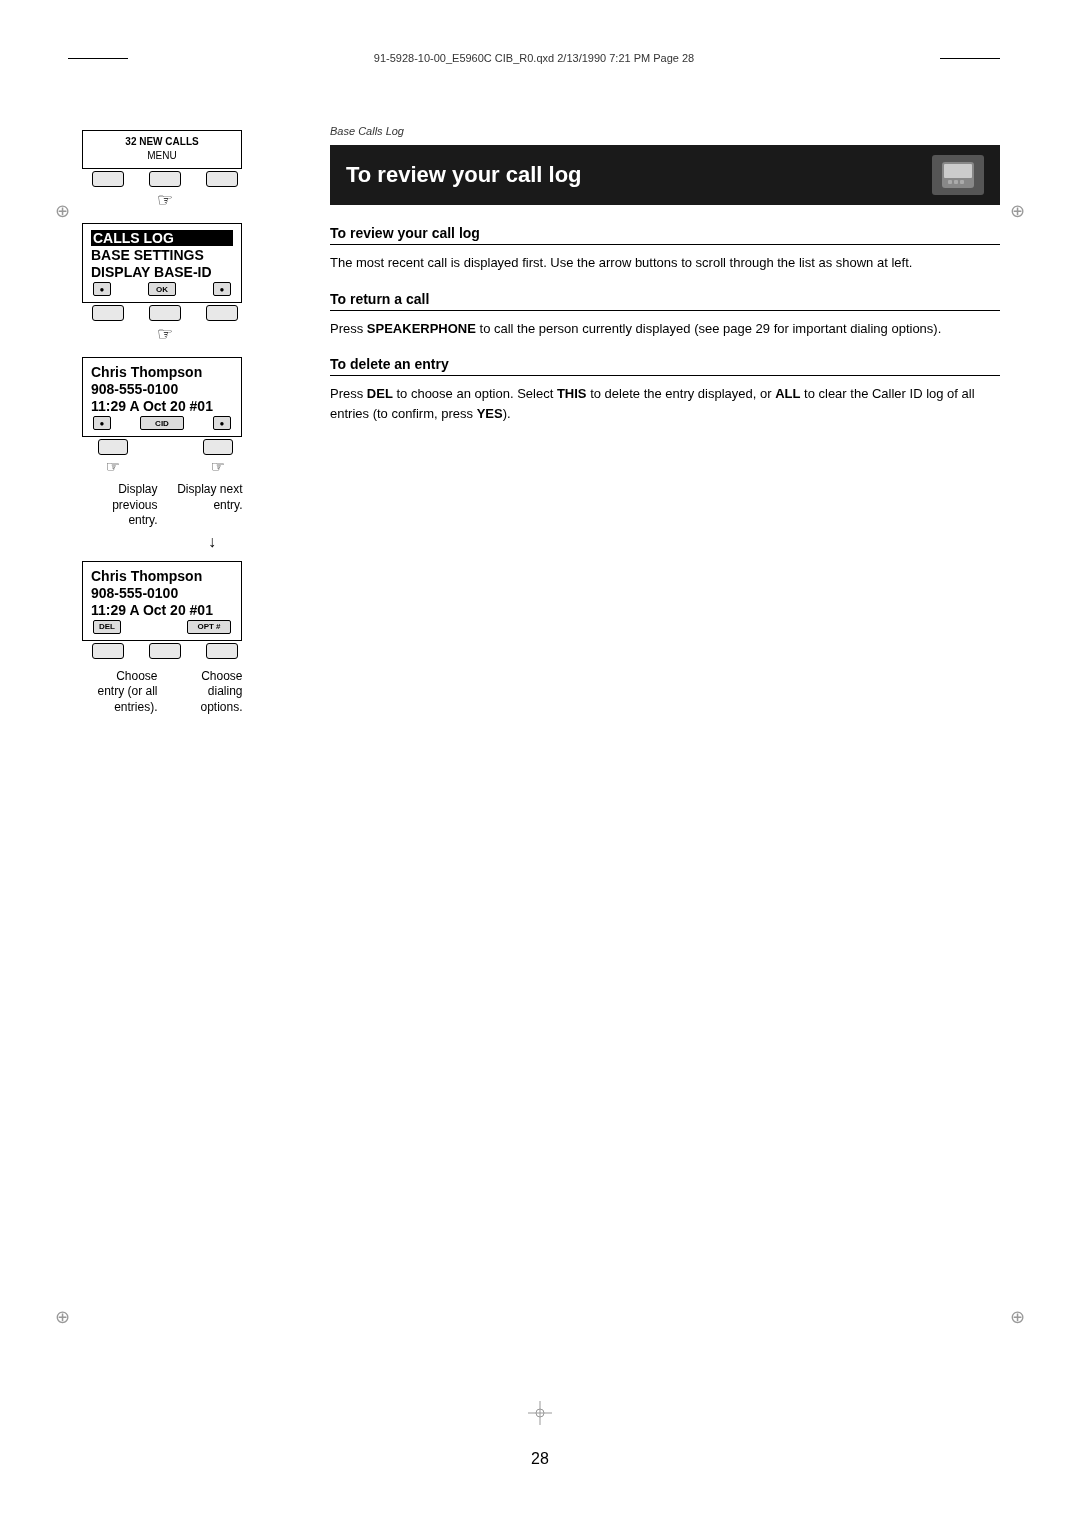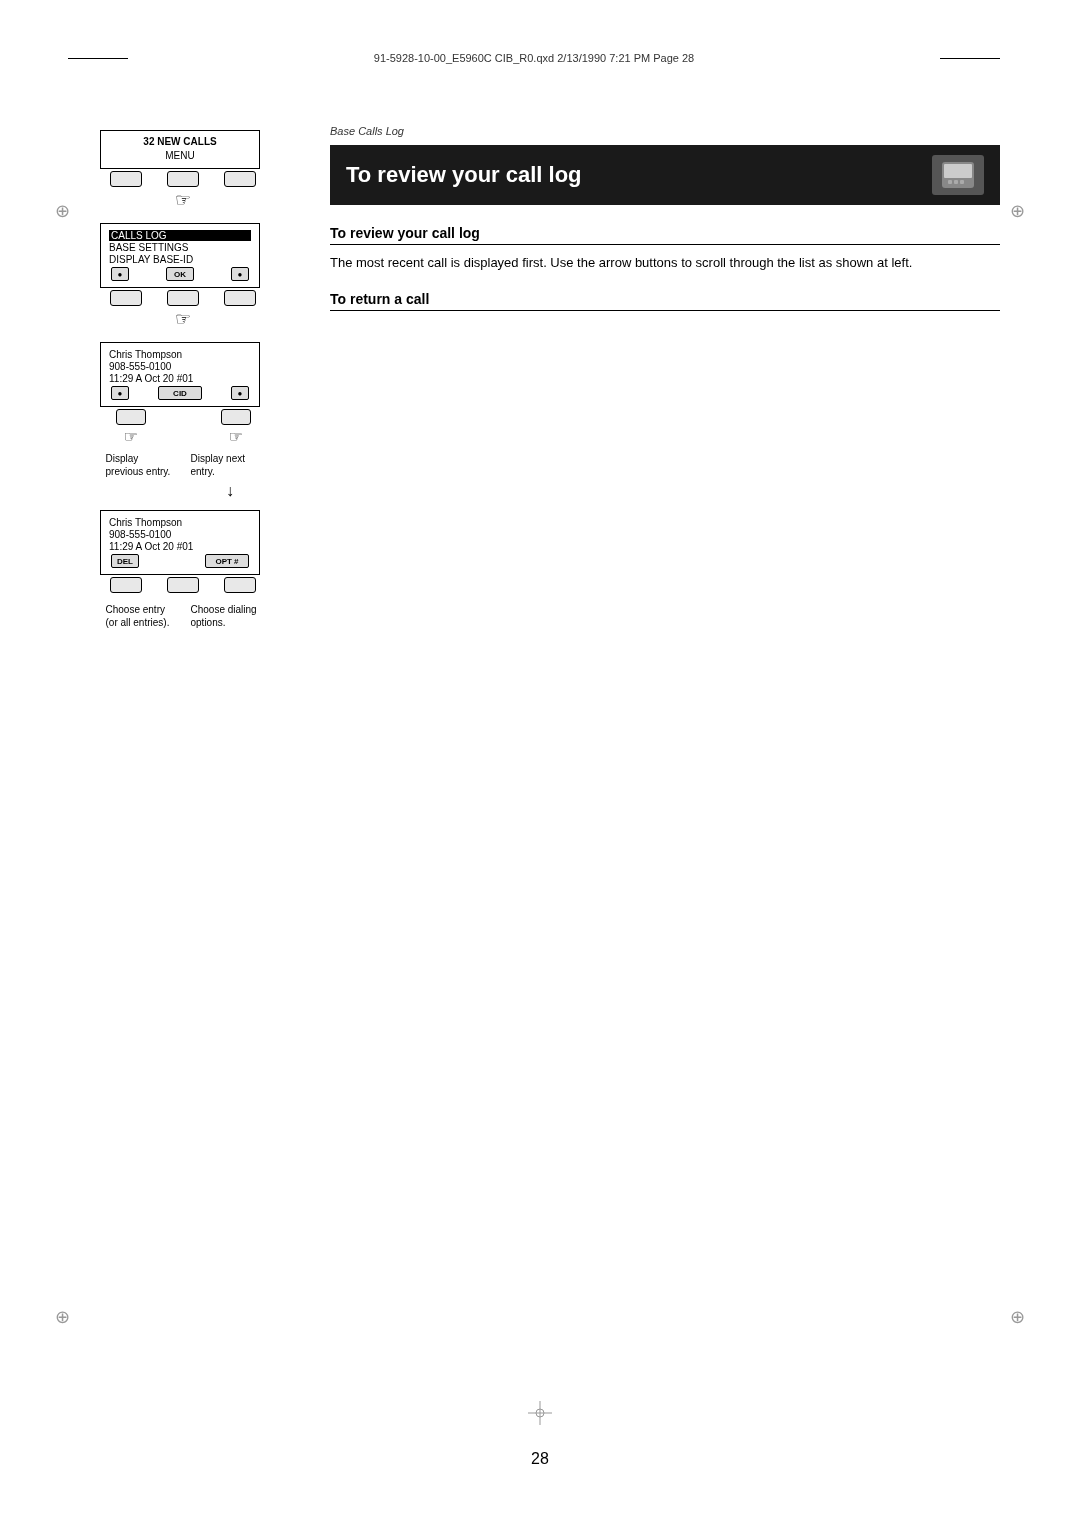--- a/index.html
+++ b/index.html
@@ -38,21 +38,21 @@
     .page-meta-line-right {
       width: 60px;
       height: 1px;
       background: #000;
     }
 
     
     .left-column {
       position: absolute;
       top: 130px;
-      left: 90px;
+      left: 72px;
       width: 220px;
     }
 
     
     .device-screen {
       border: 1.5px solid #000;
       background: #fff;
       padding: 5px 8px;
       margin-bottom: 2px;
       font-size: 10px;
@@ -64,22 +64,23 @@
       font-size: 10px;
       text-align: center;
       margin-bottom: 3px;
     }
     .device-screen-menu {
       font-size: 10px;
       text-align: center;
       margin-bottom: 2px;
     }
     .device-screen-row {
-      font-size: 10px;
+      font-size: 14px;
       margin: 1px 0;
+      font-weight: bold;
     }
     .device-screen-row.selected {
       background: #000;
       color: #fff;
       padding: 0 2px;
     }
 
     
     .softkey-row {
       display: flex;
@@ -118,22 +119,22 @@
 
     
     .caption-row {
       display: flex;
       justify-content: space-around;
       width: 170px;
       margin-left: 8px;
       margin-top: 4px;
     }
     .caption-text {
-      font-size: 10px;
-      text-align: left;
+      font-size: 12px;
+      text-align: right;
       width: 70px;
       line-height: 1.3;
     }
 
     
     .right-column {
       position: absolute;
       top: 125px;
       left: 330px;
       right: 80px;
@@ -361,22 +362,27 @@
     </div>
   </div>
 
   <div class="section-block">
     <div class="section-heading">To review your call log</div>
     <p class="body-text">The most recent call is displayed first. Use the arrow buttons to scroll through the list as shown at left.</p>
   </div>
 
   <div class="section-block">
     <div class="section-heading">To return a call</div>
-  </div>
-
+    <p class="body-text">Press <b>SPEAKERPHONE</b> to call the person currently displayed (see page 29 for important dialing options).</p>
+  </div>
+
+  <div class="section-block">
+    <div class="section-heading">To delete an entry</div>
+    <p class="body-text">Press <b>DEL</b> to choose an option. Select <b>THIS</b> to delete the entry displayed, or <b>ALL</b> to clear the Caller ID log of all entries (to confirm, press <b>YES</b>).</p>
+  </div>
 
 </div>
 
 <div class="reg-mark" style="top: 200px; left: 55px;">⊕</div>
 <div class="reg-mark" style="bottom: 200px; left: 55px;">⊕</div>
 <div class="reg-mark" style="top: 200px; right: 55px;">⊕</div>
 <div class="reg-mark" style="bottom: 200px; right: 55px;">⊕</div>
 
 <div style="position:absolute; bottom:100px; left:50%; transform:translateX(-50%);">
   <svg width="24" height="24" viewBox="0 0 24 24">

